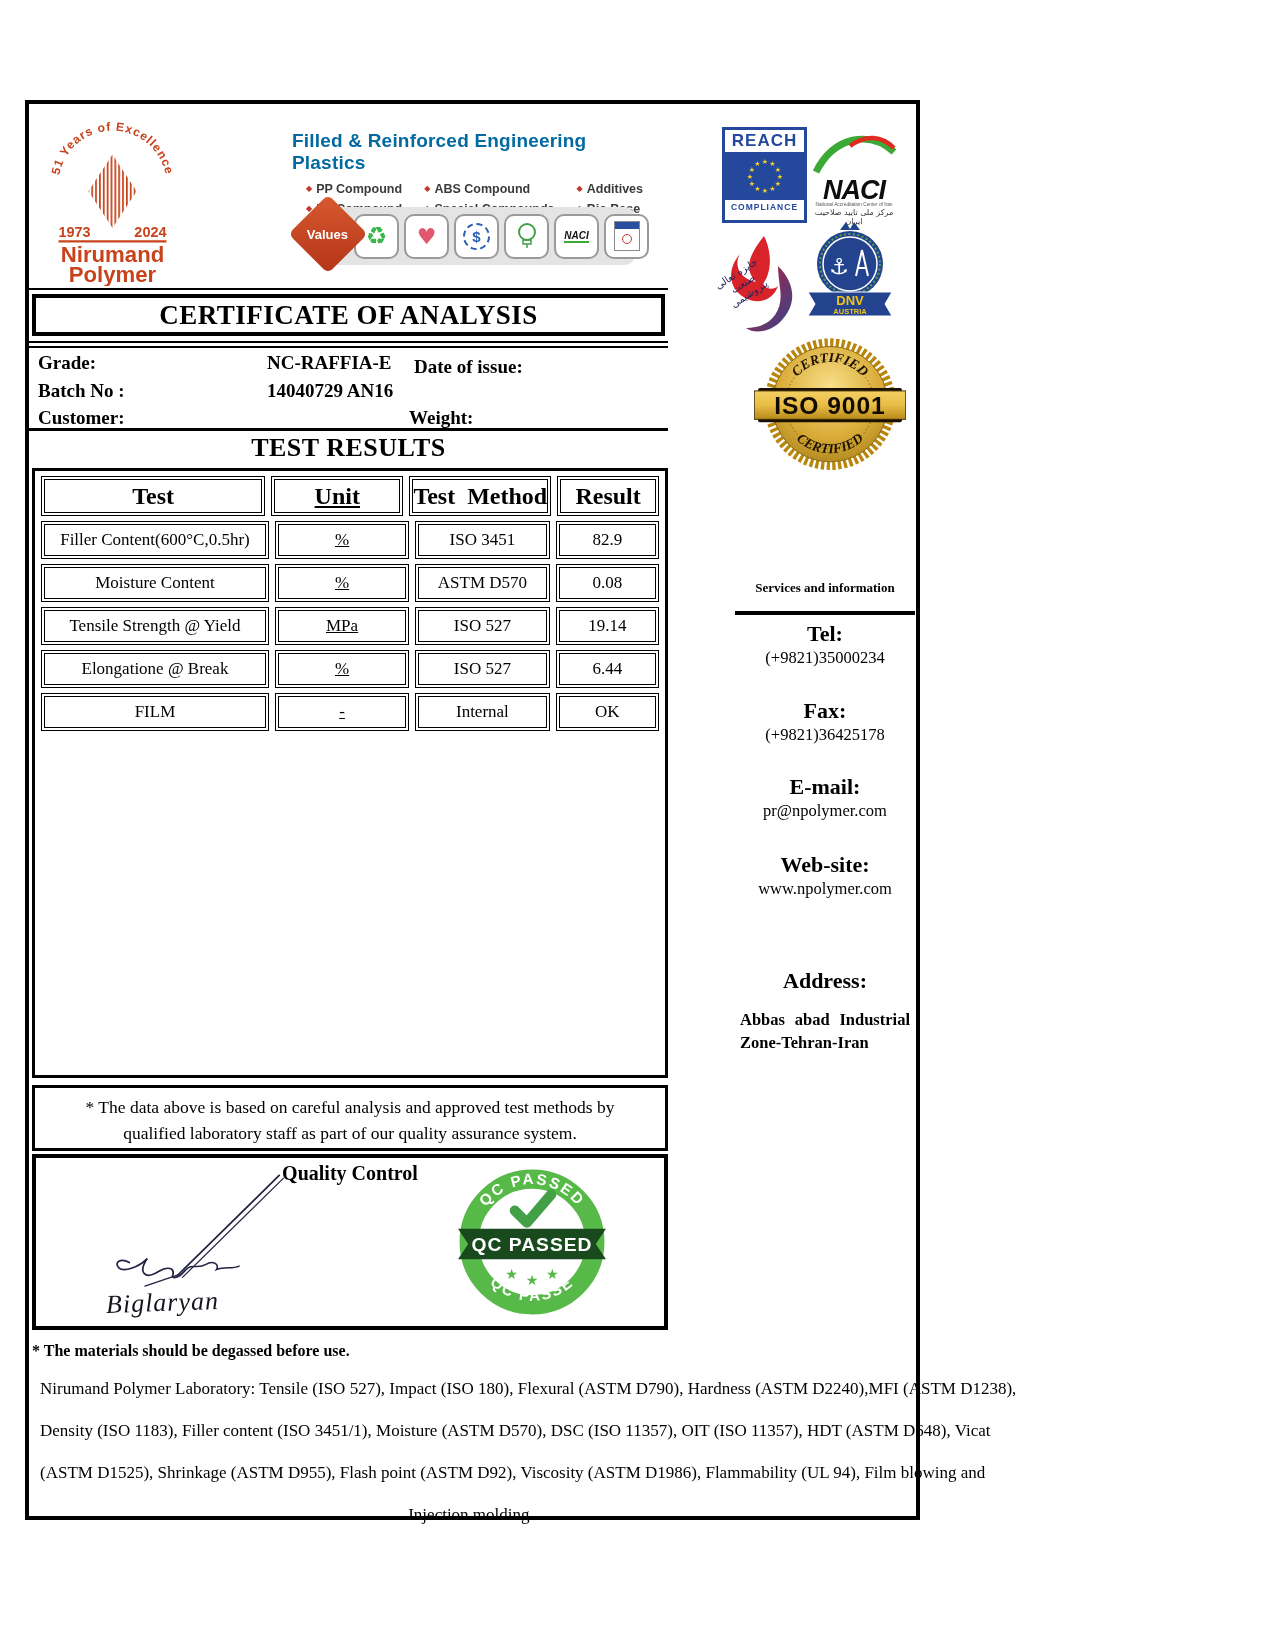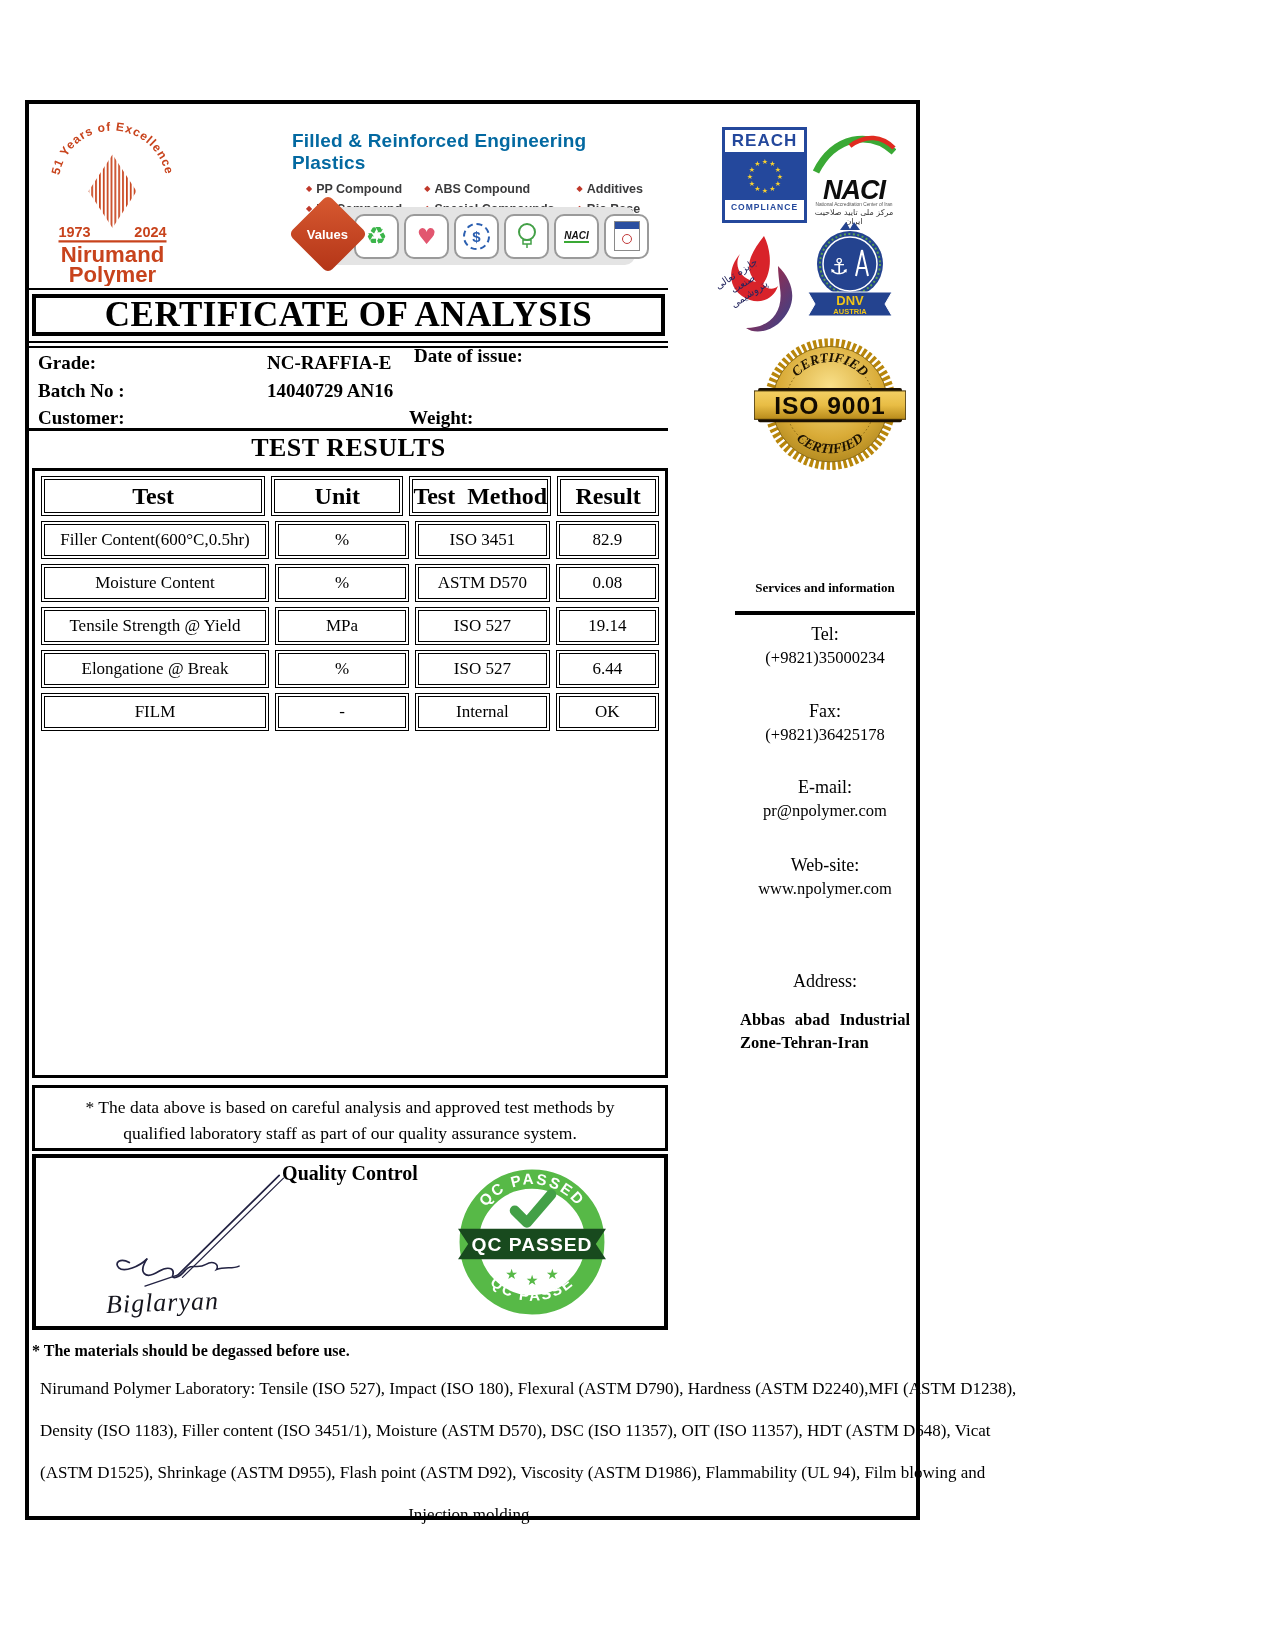--- a/index.html
+++ b/index.html
@@ -64,33 +64,33 @@
   .award { left:712px; top:232px; width:96px; height:102px; }
   .award-fa { position:absolute; left:-4px; top:34px; width:70px; font-size:10px; color:#23255e;
     transform:rotate(-33deg); text-align:center; line-height:12px;
     font-family:"DejaVu Sans",sans-serif; }
   .dnv { left:806px; top:220px; width:88px; height:112px; }
   .iso-seal { left:754px; top:336px; width:152px; height:142px; }
 
   
   .coa-box { left:32px; top:294px; width:633px; height:42px; border:4px solid #000;
     display:flex; align-items:center; justify-content:center; }
-  .coa-title { font-size:35px; font-weight:bold; letter-spacing:.5px; }
+  .coa-title { font-size:27px; font-weight:bold; letter-spacing:.5px; }
   .fld { font-size:19px; font-weight:bold; white-space:nowrap; }
   .tr-title { left:32px; top:433px; width:633px; text-align:center; font-size:26px;
     font-weight:bold; letter-spacing:.5px; }
 
   
   .results-table { left:32px; top:468px; width:636px; height:610px; border:3px solid #000;
     padding:5px 6px; }
   .t-row { display:flex; gap:6px; margin-bottom:5px; }
   .t-cell { border:4px double #000; display:flex; align-items:center; justify-content:center;
     height:38px; font-size:17px; background:#fff; white-space:pre; }
   .t-head .t-cell { height:40px; font-size:24px; font-weight:bold; }
-  .c0 { flex:2.35; } .c1 { flex:1.35; } .c2 { flex:1.35; } .c3 { flex:1.02; }
+  .c0 { flex:2.35; } .c1 { flex:1.35;text-decoration:underline; } .c2 { flex:1.35; } .c3 { flex:1.02; }
 
   
   .footnote-box { left:32px; top:1085px; width:636px; height:66px; border:3px solid #000;
     text-align:center; font-size:17.5px; line-height:26px; padding:6px 18px 0 18px; }
   .qc-box { left:32px; top:1154px; width:636px; height:176px; border:4px solid #000; }
   .qc-title { position:absolute; left:0; top:4px; width:100%; text-align:center;
     font-size:20px; font-weight:bold; }
   .signature { position:absolute; left:58px; top:14px; }
   .sig-name { position:absolute; left:70px; top:130px; font-size:26px; font-style:italic;
     color:#14141c; transform:rotate(-2deg); letter-spacing:1px; }
@@ -98,21 +98,21 @@
   .materials-note { left:32px; top:1342px; width:636px; font-weight:bold;
     font-size:16px; }
   .lab-text { left:40px; top:1368px; width:862px; }
   .lab-line { text-align:center; font-size:17px; height:42px; line-height:42px; white-space:nowrap; }
 
   
   .svc-title { left:735px; top:580px; width:180px; text-align:center; font-weight:bold;
     font-size:13px; }
   .svc-underline { left:735px; top:611px; width:180px; height:4px; background:#000; }
   .contact { position:absolute; left:735px; width:180px; text-align:center; }
-  .contact .lbl { font-size:18px; font-weight:normal; line-height:24px; }
+  .contact .lbl { font-size:22px; font-weight:bold; line-height:24px; }
   .contact .val { font-size:16.5px; line-height:23px; }
   .contact.addr .val { text-align:justify; width:170px; margin:15px auto;font-weight:bold; }
 </style>
 </head>
 <body>
 
 <div class="abs doc-border"></div>
 
 <div class="abs logo-block">
   <svg width="135" height="176" viewBox="0 0 140 182">
@@ -279,21 +279,21 @@
 
 <div class="abs hline" style="top:288px;"></div>
 <div class="abs coa-box">
   <span class="coa-title">CERTIFICATE OF ANALYSIS</span>
 </div>
 <div class="abs hline" style="top:341px;"></div>
 <div class="abs hline" style="top:346px;"></div>
 
 <div class="abs fld" style="left:38px; top:352px;">Grade:</div>
 <div class="abs fld" style="left:267px; top:352px;">NC-RAFFIA-E</div>
-<div class="abs fld" style="left:414px; top:345px;">Date of issue:</div>
+<div class="abs fld" style="left:414px; top:356px;">Date of issue:</div>
 <div class="abs fld" style="left:38px; top:380px;">Batch No :</div>
 <div class="abs fld" style="left:267px; top:380px;">14040729 AN16</div>
 <div class="abs fld" style="left:38px; top:407px;">Customer:</div>
 <div class="abs fld" style="left:409px; top:407px;">Weight:</div>
 
 <div class="abs hline" style="top:428px; height:3px;"></div>
 <div class="abs tr-title">TEST RESULTS</div>
 
 <div class="abs results-table">
   <div class="t-row t-head">

